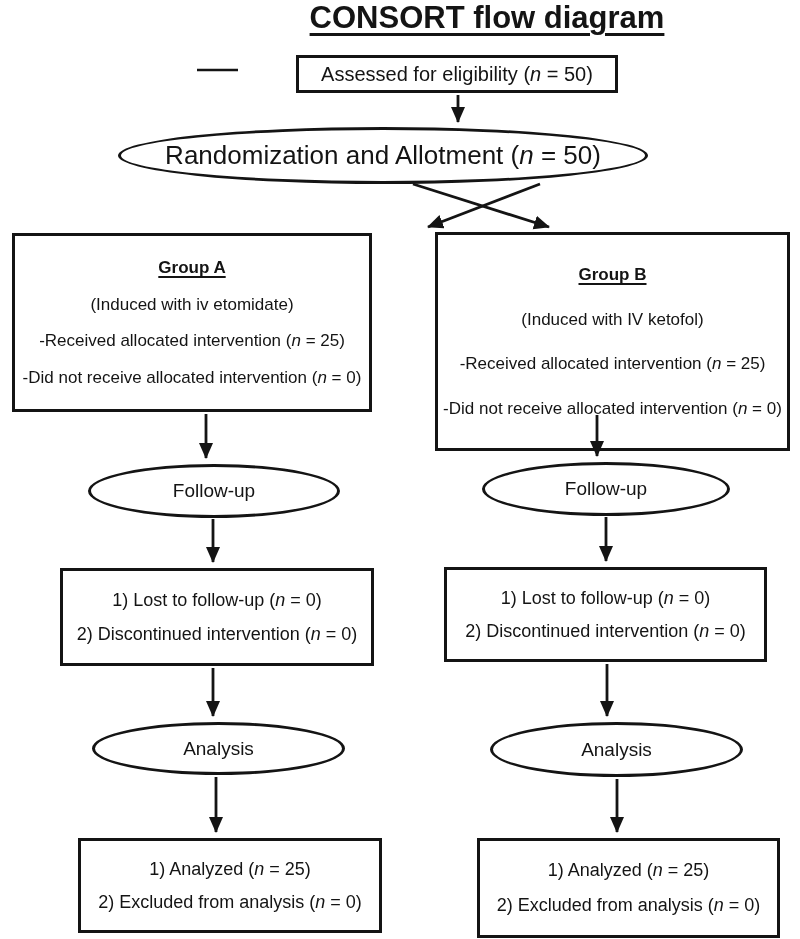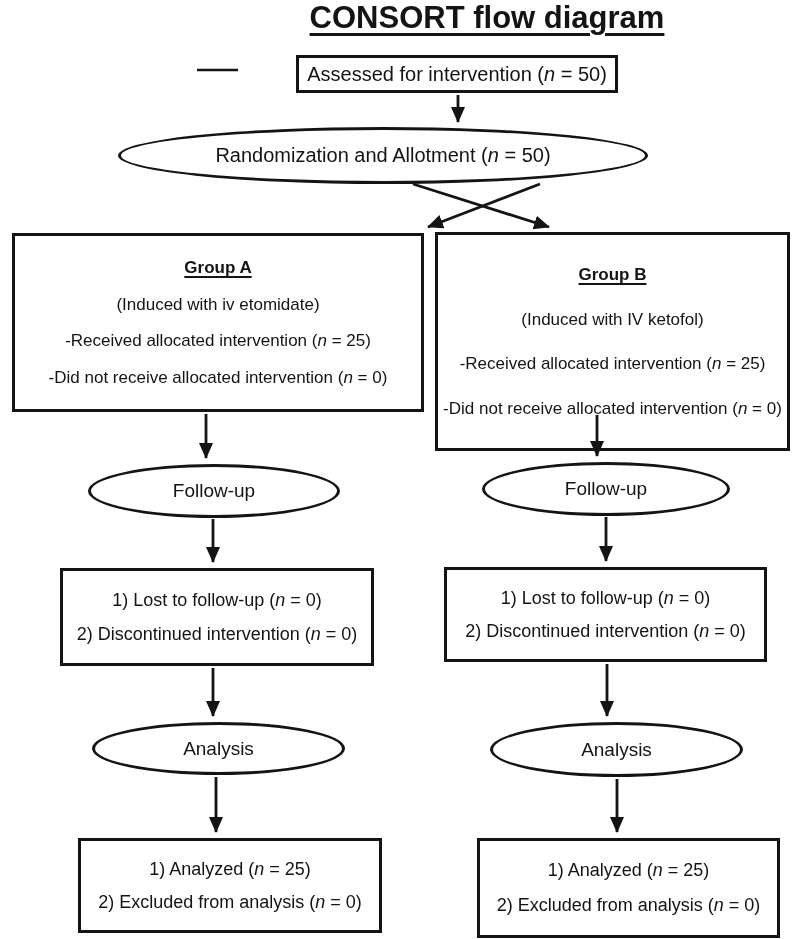--- a/index.html
+++ b/index.html
@@ -17,24 +17,24 @@
   .node {
     position: absolute; display: flex; flex-direction: column;
     align-items: center; justify-content: center; text-align: center;
     background: var(--bg); border: 3px solid var(--ink); line-height: 1.25;
   }
   .ellipse { border-radius: 50%; }
   .nv { font-style: italic; }
 
   #enrolment      { left: 5px;   top: 47px;  width: 184px; height: 50px; border-width: 3.5px; font-size: 19px; }
   #assessed       { left: 296px; top: 55px;  width: 322px; height: 38px; font-size: 20px; }
-  #randomization  { left: 118px; top: 127px; width: 530px; height: 57px; font-size: 20px; }
+  #randomization  { left: 118px; top: 127px; width: 530px; height: 57px; font-size: 26px; }
 
   .group-box { justify-content: space-evenly; font-size: 17px; padding: 6px 3px; }
-  #group-a { left: 12px;  top: 233px; width: 412px; height: 179px; }
+  #group-a { left: 12px;  top: 233px; width: 360px; height: 179px; }
   #group-b { left: 435px; top: 232px; width: 355px; height: 219px; }
   .group-title { font-weight: bold; text-decoration: underline; text-decoration-thickness: 2px; text-underline-offset: 3px; }
 
   #fu-left  { left: 88px;  top: 464px; width: 252px; height: 54px; font-size: 19px; }
   #fu-right { left: 482px; top: 462px; width: 248px; height: 54px; font-size: 19px; }
 
   .two-line { justify-content: space-evenly; font-size: 18px; padding: 6px 2px; }
   #lost-left  { left: 60px;  top: 568px; width: 314px; height: 98px; }
   #lost-right { left: 444px; top: 567px; width: 323px; height: 95px; }
 
@@ -50,21 +50,21 @@
 </style>
 </head>
 <body>
 
 <div class="canvas">
 
   <div class="diagram-title">CONSORT flow diagram</div>
 
 
   <div class="node" id="assessed">
-    <span><span>Assessed for intervention (</span><span class="nv">n</span><span> = 50)</span></span>
+    <span><span>Assessed for eligibility (</span><span class="nv">n</span><span> = 50)</span></span>
   </div>
 
   <div class="node ellipse" id="randomization">
     <span><span>Randomization and Allotment (</span><span class="nv">n</span><span> = 50)</span></span>
   </div>
 
   <div class="node group-box" id="group-a">
     <span class="group-title">Group A</span>
     <span>(Induced with iv etomidate)</span>
     <span><span>-Received allocated intervention (</span><span class="nv">n</span><span> = 25)</span></span>

